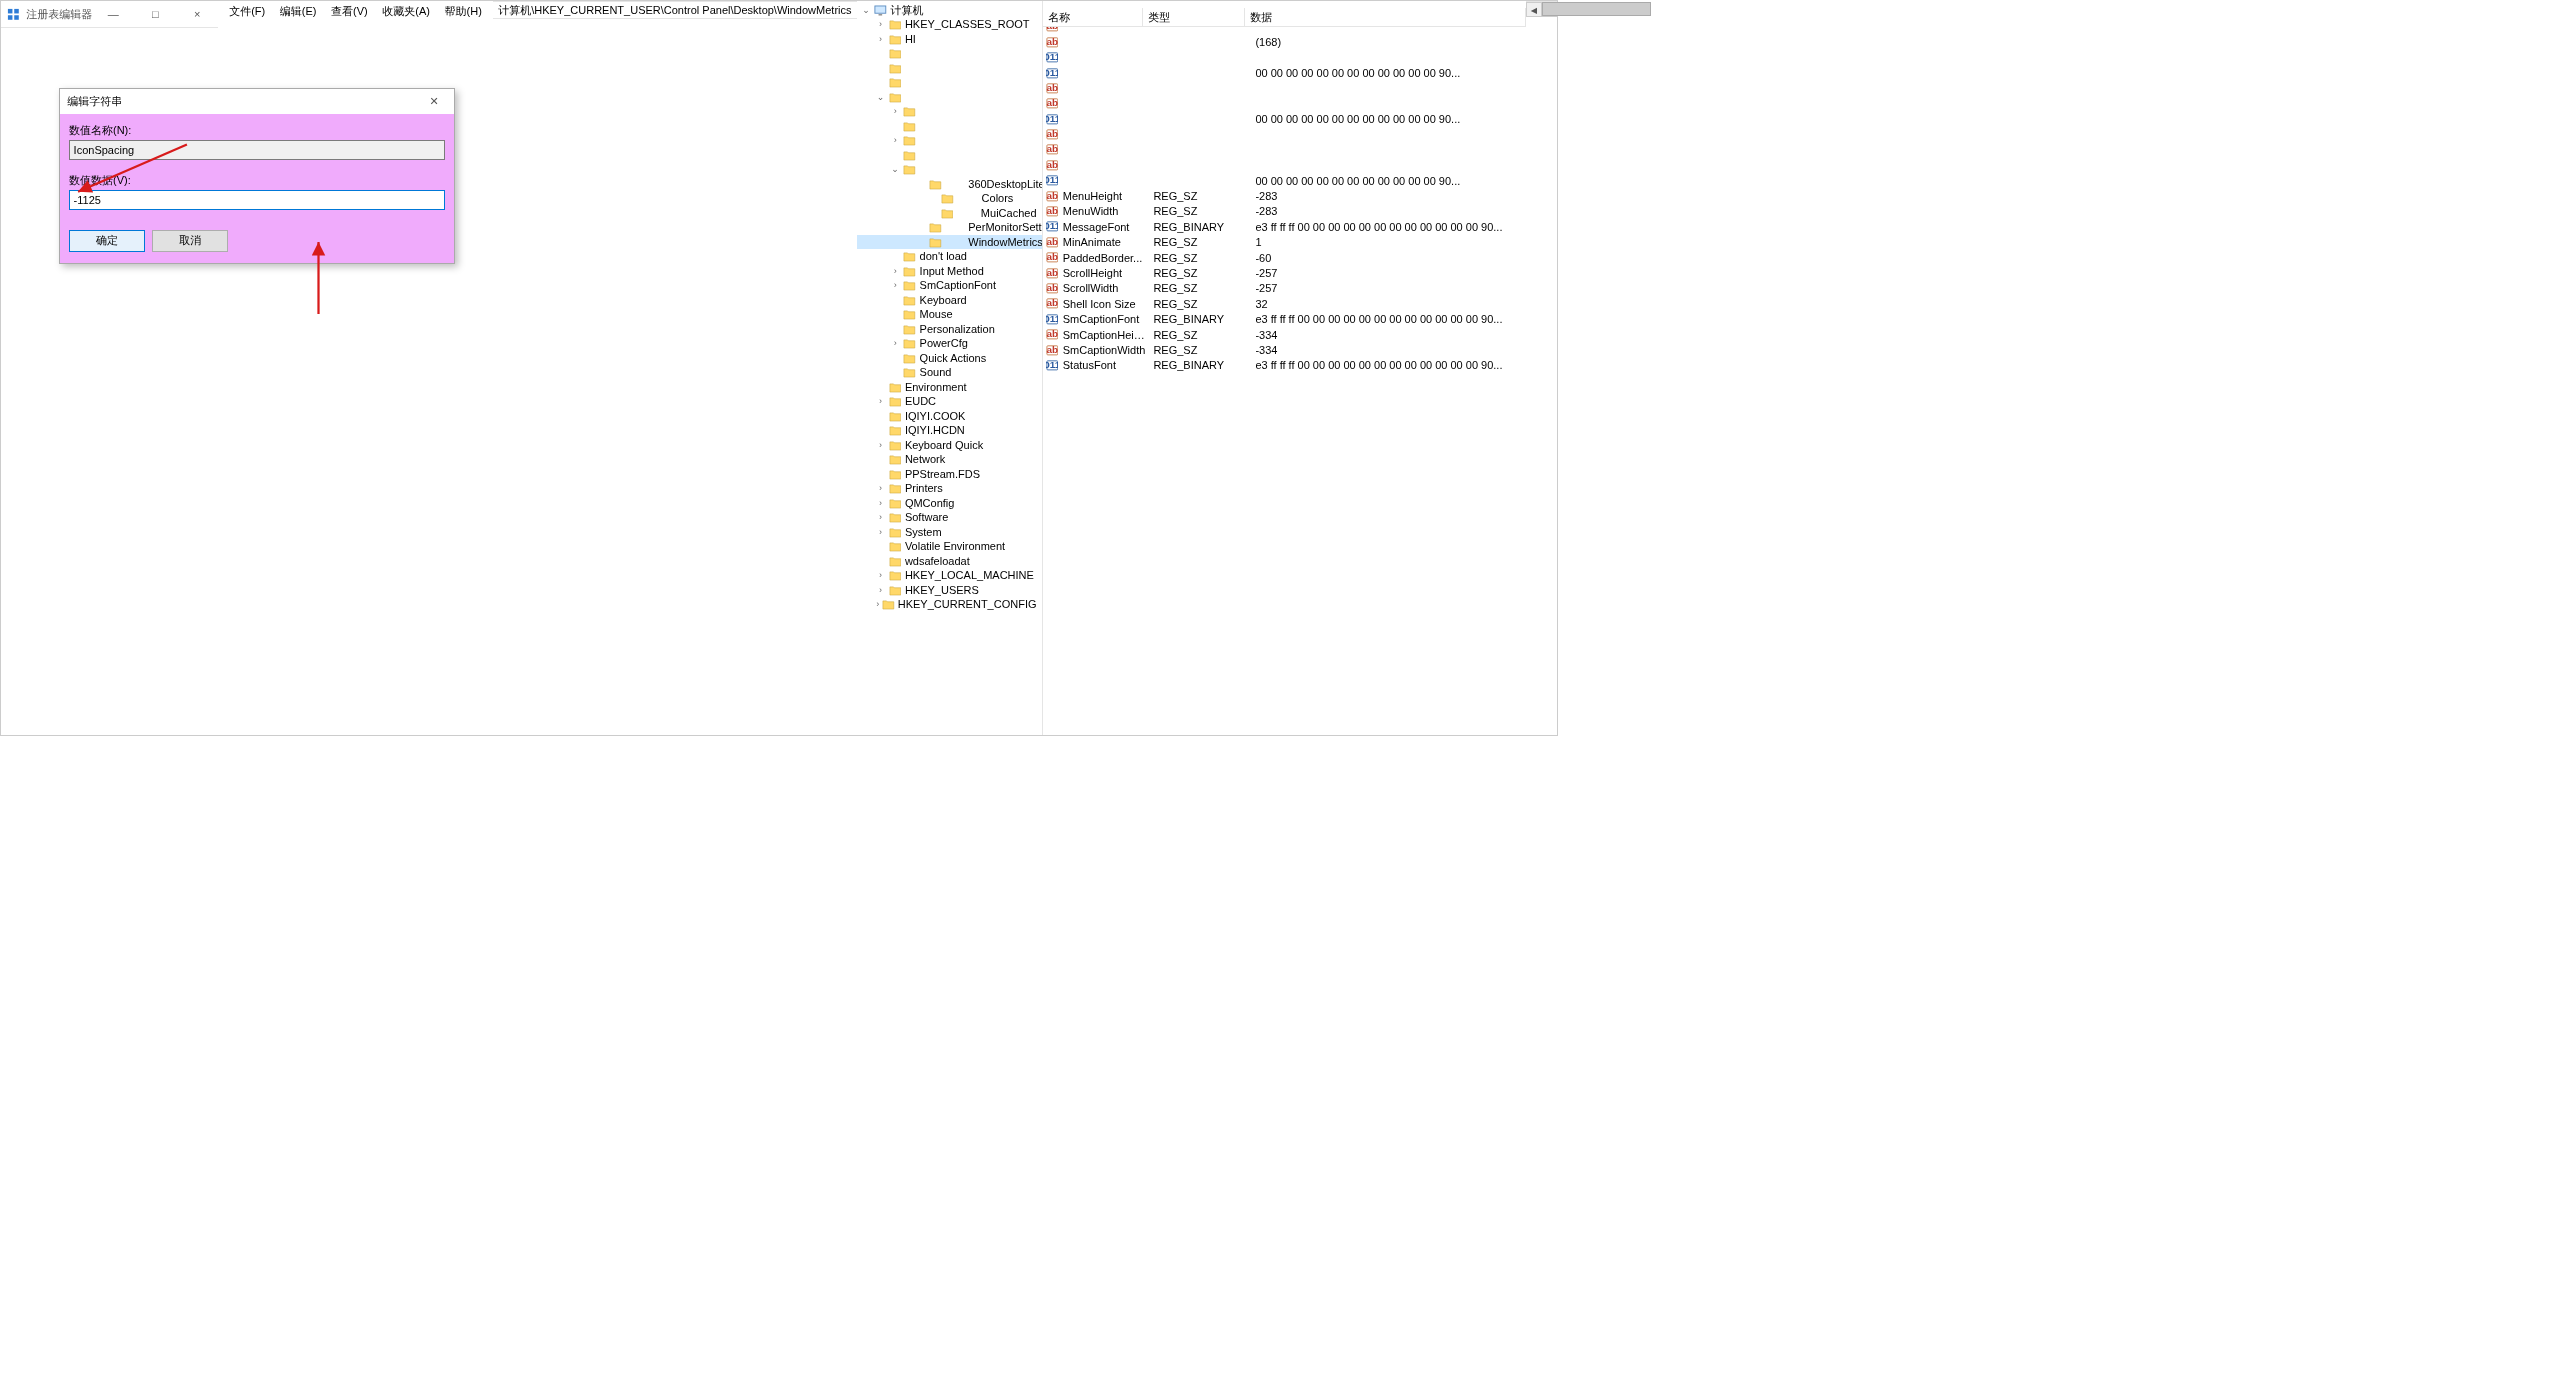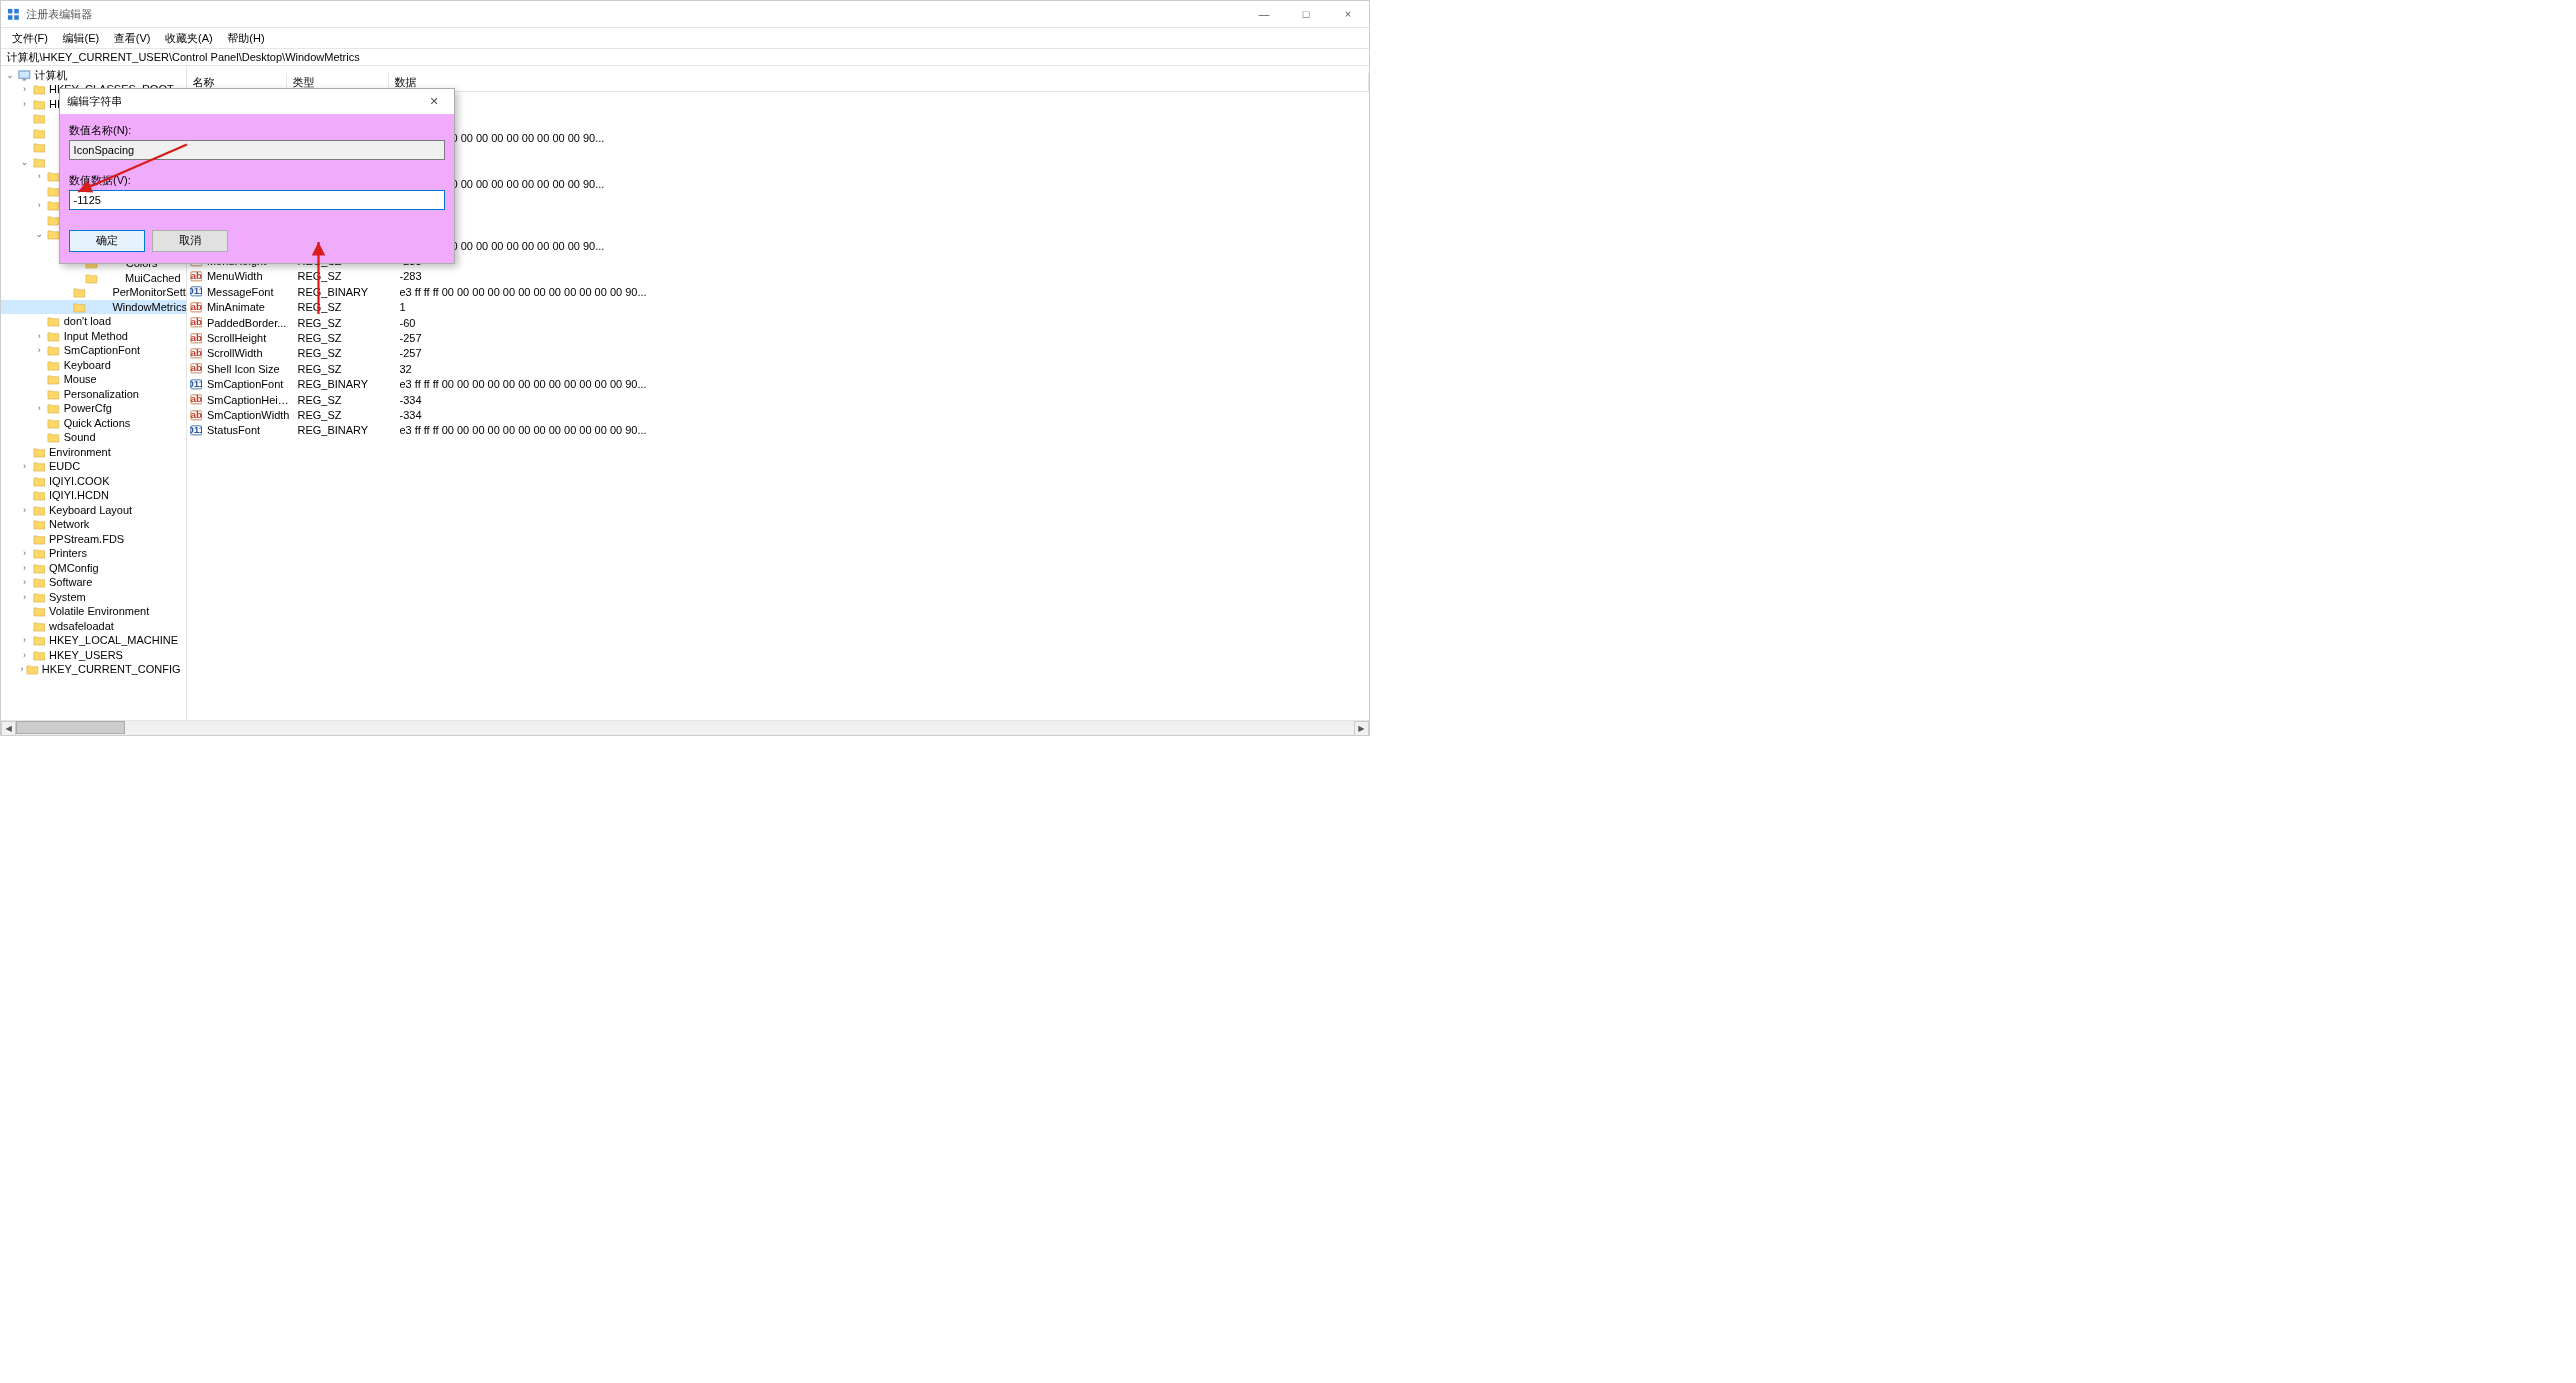--- a/index.html
+++ b/index.html
@@ -1,18 +1,18 @@
 <!DOCTYPE html>
 <html><head>
 <meta charset="utf-8">
 <style>
 * { margin: 0; padding: 0; box-sizing: border-box; font-family: "Microsoft YaHei", "Segoe UI", sans-serif; font-size: 11px; }
 body { background: #fff; width: 2576px; height: 1383px; overflow: hidden; color: #000; transform-origin: top left; }
 
-.app { width: 1370px; height: 736px; display: flex; flex-direction: column; border: 0.9px solid #ccc; background:#fff; position:relative; }
+.app { width: 1558px; height: 736px; display: flex; flex-direction: row; border: 0.9px solid #ccc; background:#fff; position:relative; }
 
 .titlebar { height: 27px; display: flex; align-items: center; background: #fff; border-bottom: 0.9px solid #e5e5e5; }
 .titlebar .title-icon { width:14.5px; height:14.5px; margin:0 5.4px; display:flex; align-items:center; justify-content:center; color:#0066b3;}
 .titlebar .title-text { color:#555; }
 .titlebar .win-controls { margin-left:auto; display:flex; }
 .titlebar .win-controls div { width:42px; height:27px; display:flex; align-items:center; justify-content:center; color:#555; }
 
 .menubar { height:20px; display:flex; align-items:center; padding:0 3.6px; gap:0; }
 .menubar .menu-item { padding: 1.8px 7.3px; cursor:default; }
 
@@ -378,21 +378,21 @@
           </span>
           <span class="label">IQIYI.HCDN</span>
         </div>
         <div class="tree-row indent-1">
           <span class="exp">›</span>
           <span class="ficon">
             <svg width="12.7" height="11" viewBox="0 0 14 12">
               <path d="M1 2h4l1 1h7v8H1z" fill="#ffd869" stroke="#caa53a" stroke-width="0.6"></path>
             </svg>
           </span>
-          <span class="label">Keyboard Layout</span>
+          <span class="label">Keyboard Quick</span>
         </div>
         <div class="tree-row indent-1">
           <span class="exp empty">·</span>
           <span class="ficon">
             <svg width="12.7" height="11" viewBox="0 0 14 12">
               <path d="M1 2h4l1 1h7v8H1z" fill="#ffd869" stroke="#caa53a" stroke-width="0.6"></path>
             </svg>
           </span>
           <span class="label">Network</span>
         </div>

